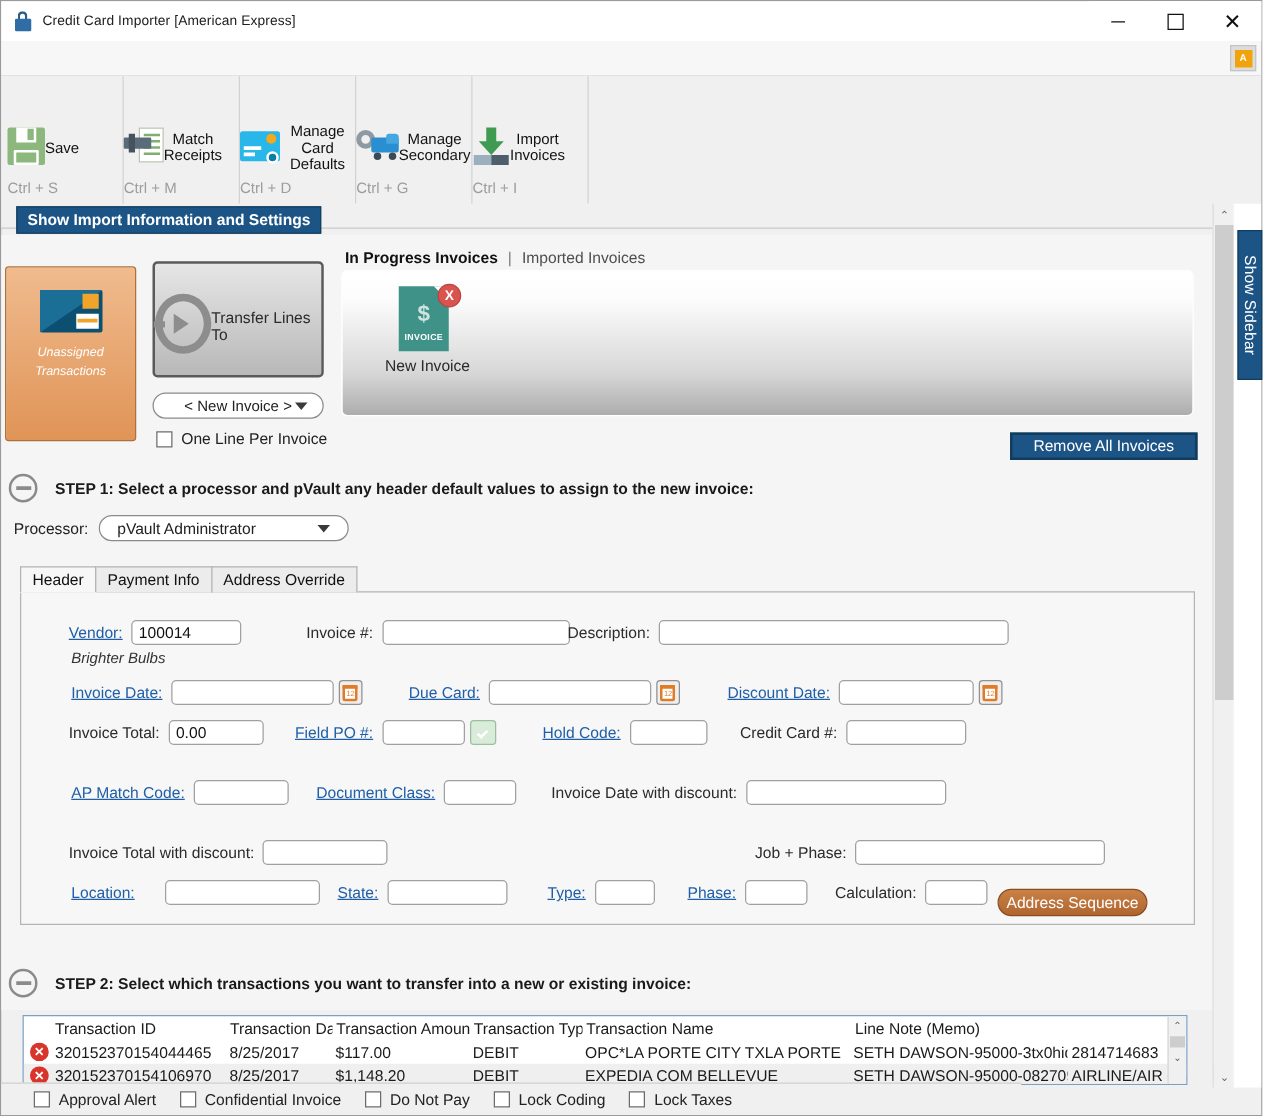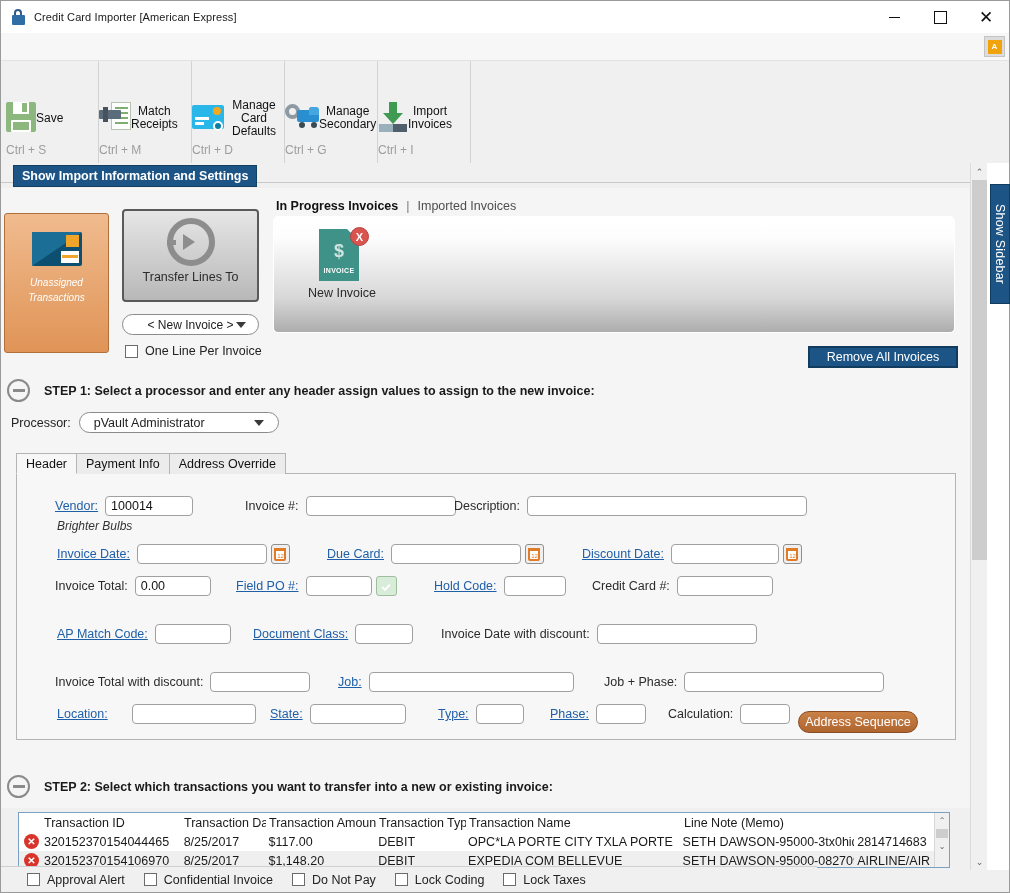--- a/index.html
+++ b/index.html
@@ -151,21 +151,21 @@
   .cc-glyph .w { position: absolute; right: 3px; bottom: 3px; width: 18px; height: 12px; background: #ffffff; }
   .cc-glyph .wl { position: absolute; right: 4px; bottom: 8px; width: 16px; height: 3px; background: #f0a42a; }
   .card-unassigned .lbl {
     margin-top: 9px; font-size: 10px; color: #ffffff; text-align: center; line-height: 15px; font-style: italic;
   }
 
   .btn-transfer {
     position: absolute; left: 121px; top: 208px; width: 137px; height: 93px;
     background: linear-gradient(180deg,#e6e6e6 0%,#b8b8b8 100%);
     border: 2px solid #5a5a5a; border-radius: 4px;
-    display: flex; flex-direction: column; align-items: center; justify-content: flex-start;
+    display: flex; flex-direction: row; align-items: center; justify-content: flex-start;
     padding-top: 7px;
   }
   .arrow-circle {
     width: 48px; height: 48px; border-radius: 50%; border: 6px solid #8d8d8d;
     display: flex; align-items: center; justify-content: center;
   }
   .arrow-circle .ar {
     width: 0; height: 0; border-top: 8px solid transparent; border-bottom: 8px solid transparent;
     border-left: 12px solid #8d8d8d; margin-left: 7px;
   }
@@ -519,21 +519,21 @@
         <div class="badge">X</div>
       </div>
       <div class="cap">New Invoice</div>
     </div>
   </div>
 
   <div class="btn-removeall">Remove All Invoices</div>
 
   <div class="step-row" style="left:6px; top:378px;">
     <div class="step-ico"></div>
-    <div class="step-txt">STEP 1: Select a processor and enter any header assign values to assign to the new invoice:</div>
+    <div class="step-txt">STEP 1: Select a processor and pVault any header default values to assign to the new invoice:</div>
   </div>
 
   <div class="proc-row">
     <span class="lb">Processor:</span>
     <div class="dd-processor">
       <span>pVault Administrator</span>
       <span class="caret"></span>
     </div>
   </div>
 
@@ -627,24 +627,20 @@
     <div class="fld" style="left:424px; top:150px;">
       <span class="flab">Invoice Date with discount:</span>
       <span class="finput" style="width:160px;"></span>
     </div>
 
     <div class="fld" style="left:38px; top:198px;">
       <span class="flab">Invoice Total with discount:</span>
       <span class="finput" style="width:100px;"></span>
     </div>
 
-    <div class="fld" style="left:321px; top:198px;">
-      <span class="flab link">Job:</span>
-      <span class="finput" style="width:205px;"></span>
-    </div>
 
     <div class="fld" style="left:587px; top:198px;">
       <span class="flab">Job + Phase:</span>
       <span class="finput" style="width:200px;"></span>
     </div>
 
     <div class="fld" style="left:40px; top:230px;gap:17px;">
       <span class="flab link">Location:</span>
       <span class="finput" style="width:124px;"></span>
     </div>

